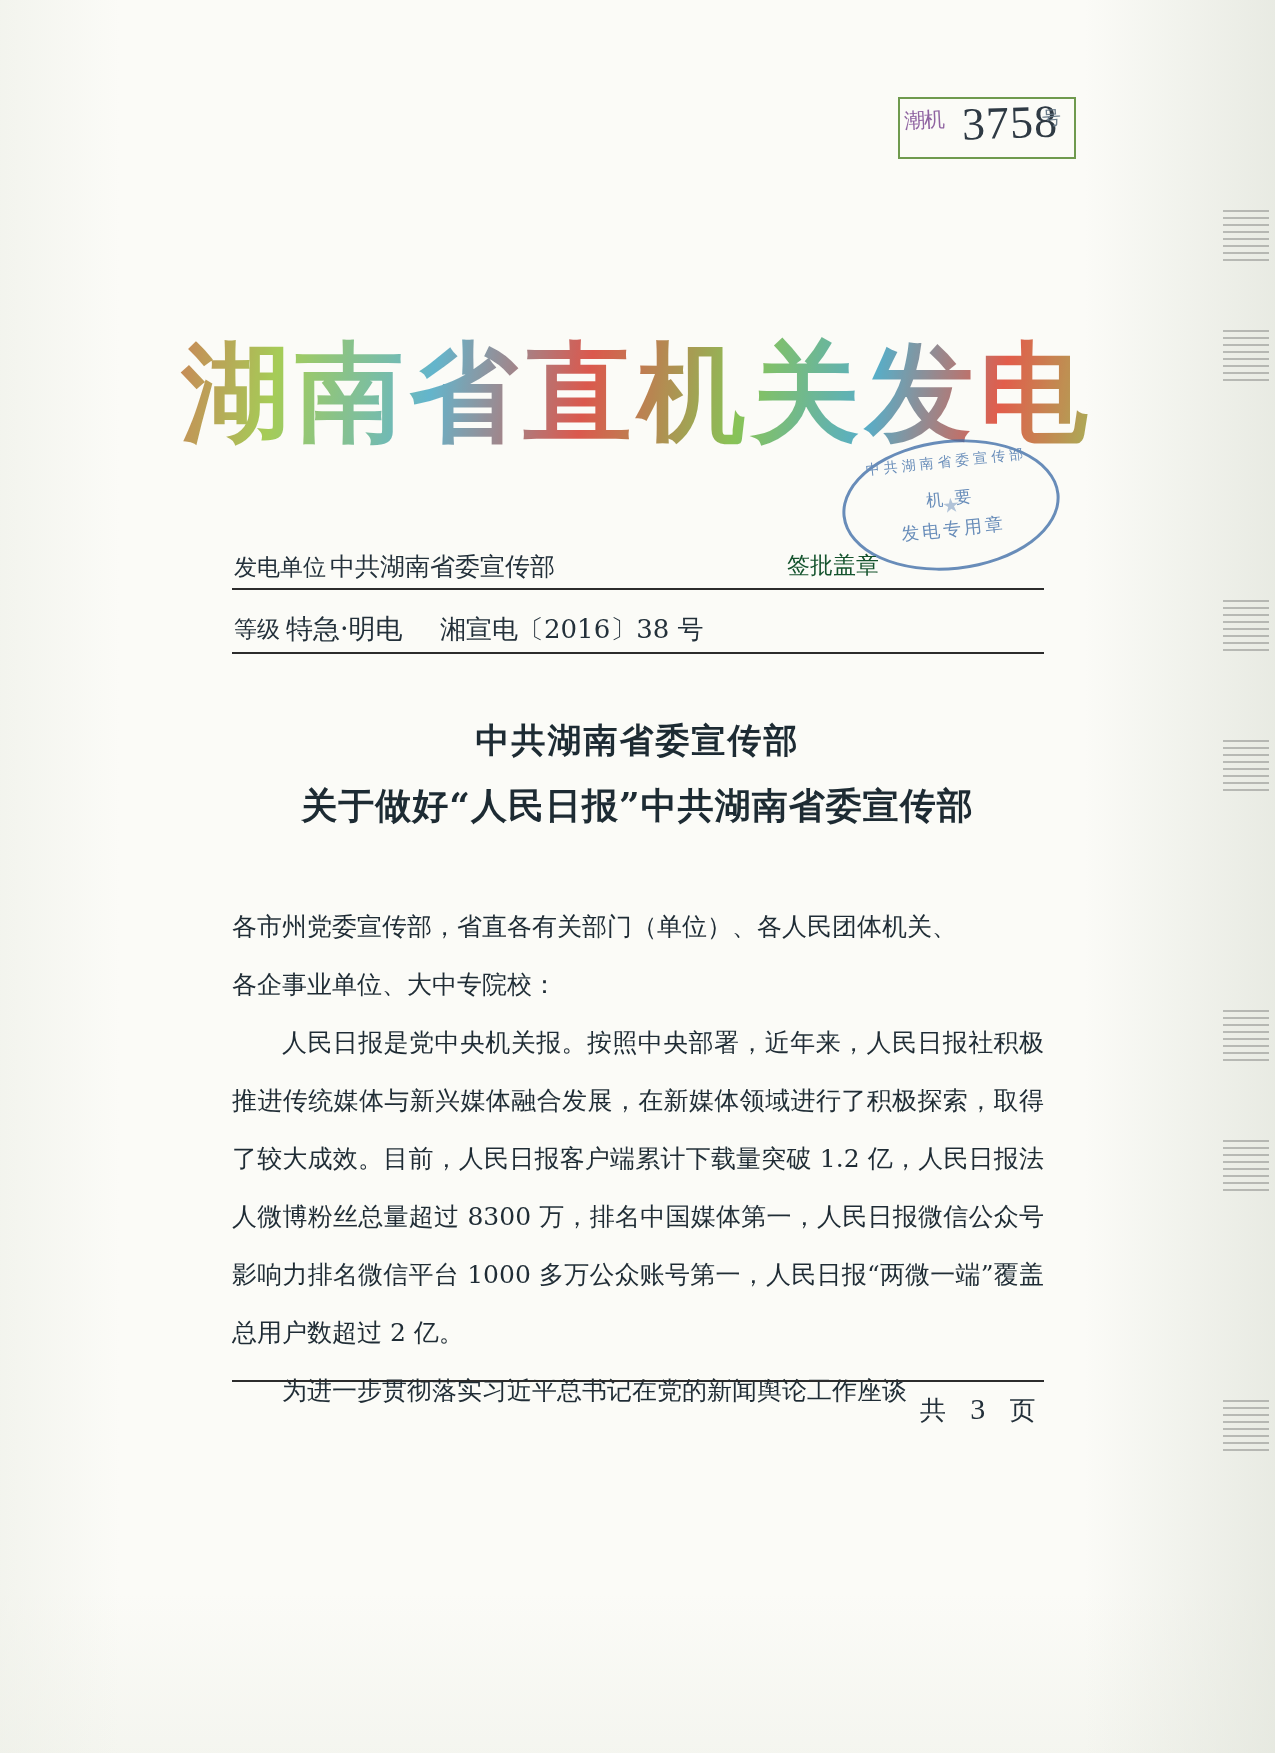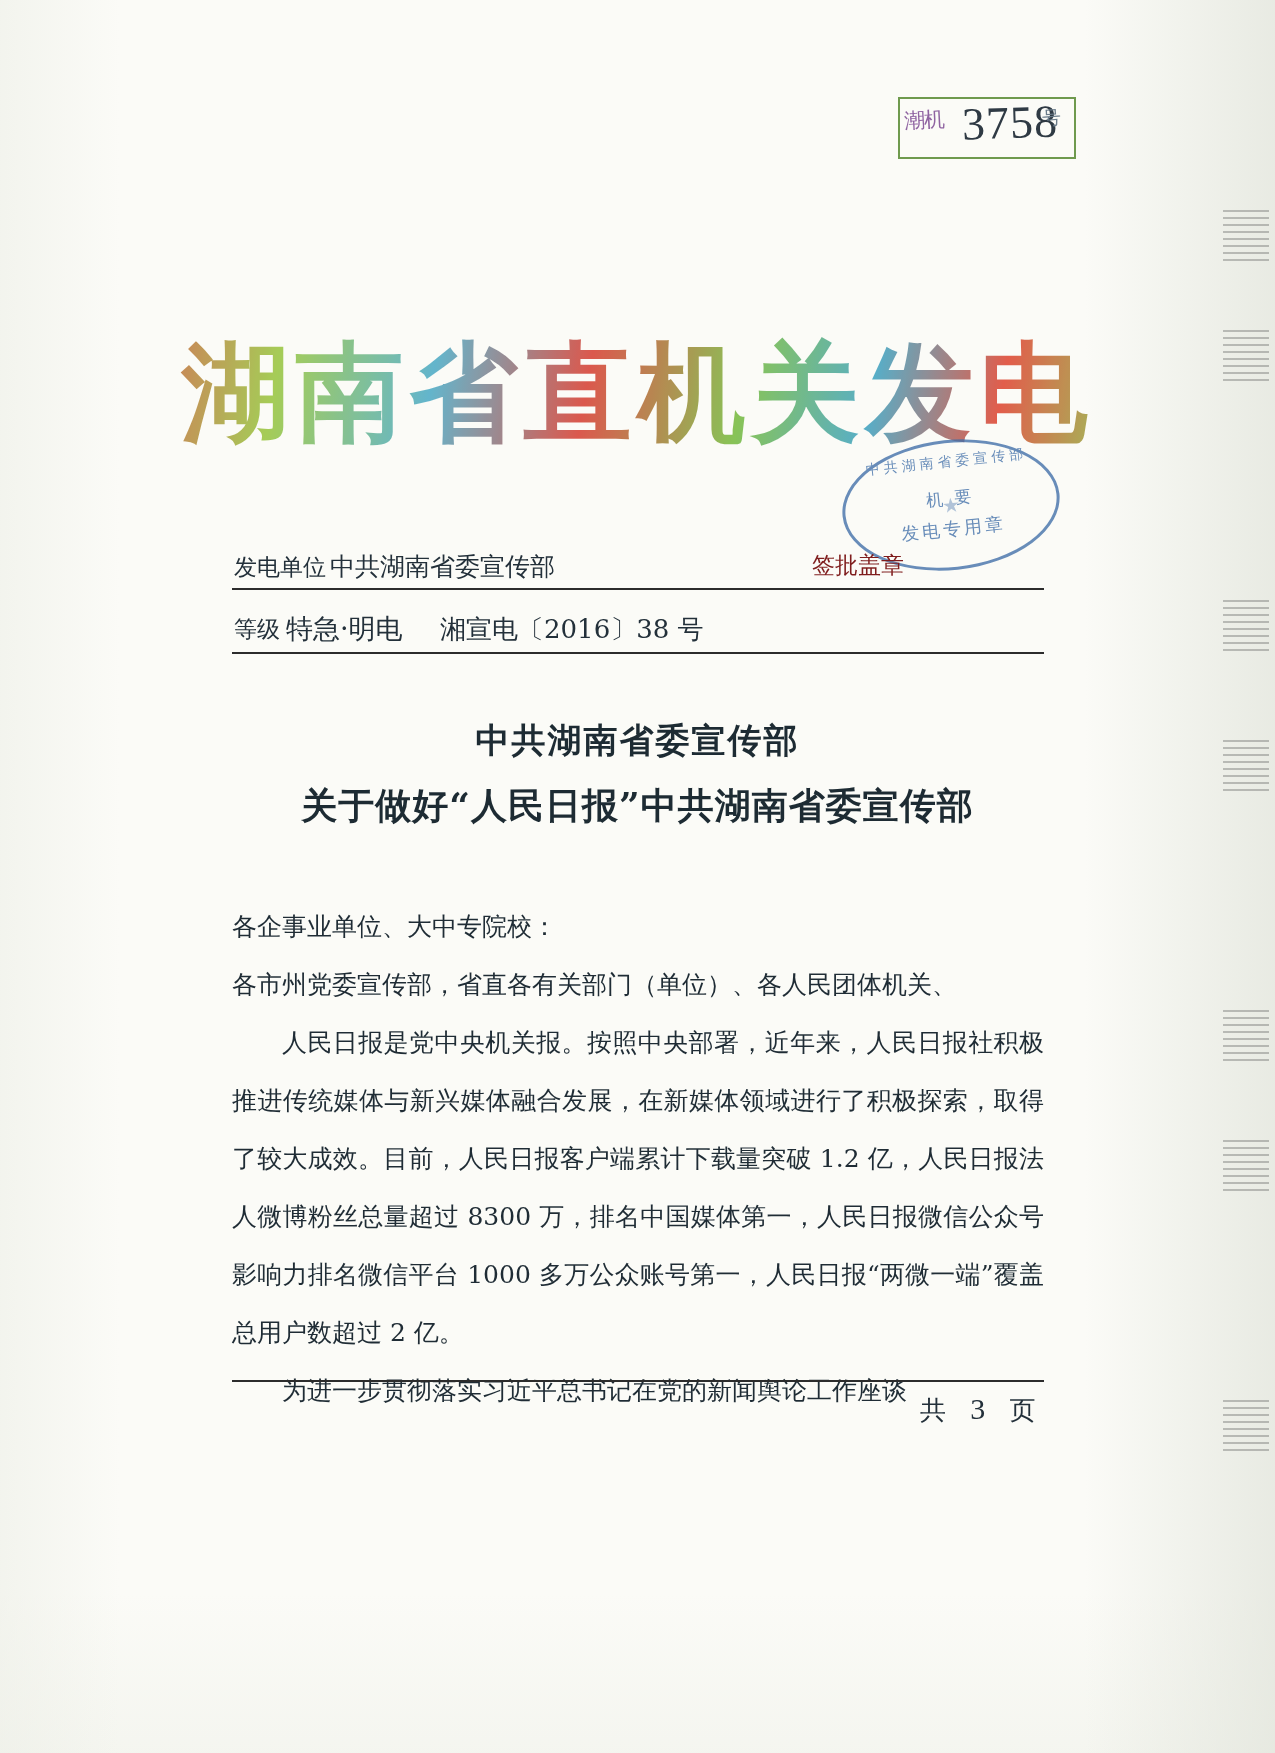--- a/index.html
+++ b/index.html
@@ -180,21 +180,21 @@
     white-space: nowrap;
   }
   .field-label {
     font-size: 23px;
   }
   .field-value {
     font-size: 25px;
   }
   .f-sender-label { left: 234px; top: 552px; font-family: Liberation Mono, monospace; }
   .f-sender-value { left: 330px; top: 550px; }
-  .f-sign-label   { left: 812px; top: 550px; color: #7f1d1d; }
+  .f-sign-label   { left: 787px; top: 550px; color: #14532d; }
 
   .f-level-label  { left: 234px; top: 614px; }
   .f-level-value  { left: 286px; top: 611px; font-weight: normal; font-size: 27px; }
   .f-docnum       { left: 440px; top: 612px; font-size: 26px; }
 
   
   .title-block {
     position: absolute;
     left: 0;
     top: 718px;
@@ -297,22 +297,22 @@
   <div class="field field-value f-level-value">特急·明电</div>
   <div class="field field-value f-docnum">湘宣电〔2016〕38 号</div>
   <div class="rule r2"></div>
 
   <div class="title-block">
     <div class="title-line1">中共湖南省委宣传部</div>
     <div class="title-line2">关于做好“人民日报”中共湖南省委宣传部</div>
   </div>
 
   <div class="body-text">
+    <p>各市州党委宣传部，省直各有关部门（单位）、各人民团体机关、</p>
     <p>各企事业单位、大中专院校：</p>
-    <p>各市州党委宣传部，省直各有关部门（单位）、各人民团体机关、</p>
     <p class="indent">人民日报是党中央机关报。按照中央部署，近年来，人民日报社积极推进传统媒体与新兴媒体融合发展，在新媒体领域进行了积极探索，取得了较大成效。目前，人民日报客户端累计下载量突破 1.2 亿，人民日报法人微博粉丝总量超过 8300 万，排名中国媒体第一，人民日报微信公众号影响力排名微信平台 1000 多万公众账号第一，人民日报“两微一端”覆盖总用户数超过 2 亿。</p>
     <p class="indent">为进一步贯彻落实习近平总书记在党的新闻舆论工作座谈</p>
   </div>
 
   <div class="footer-rule"></div>
   <div class="footer-pages">
     <span>共</span>
     <span class="num">3</span>
     <span>页</span>
   </div>

